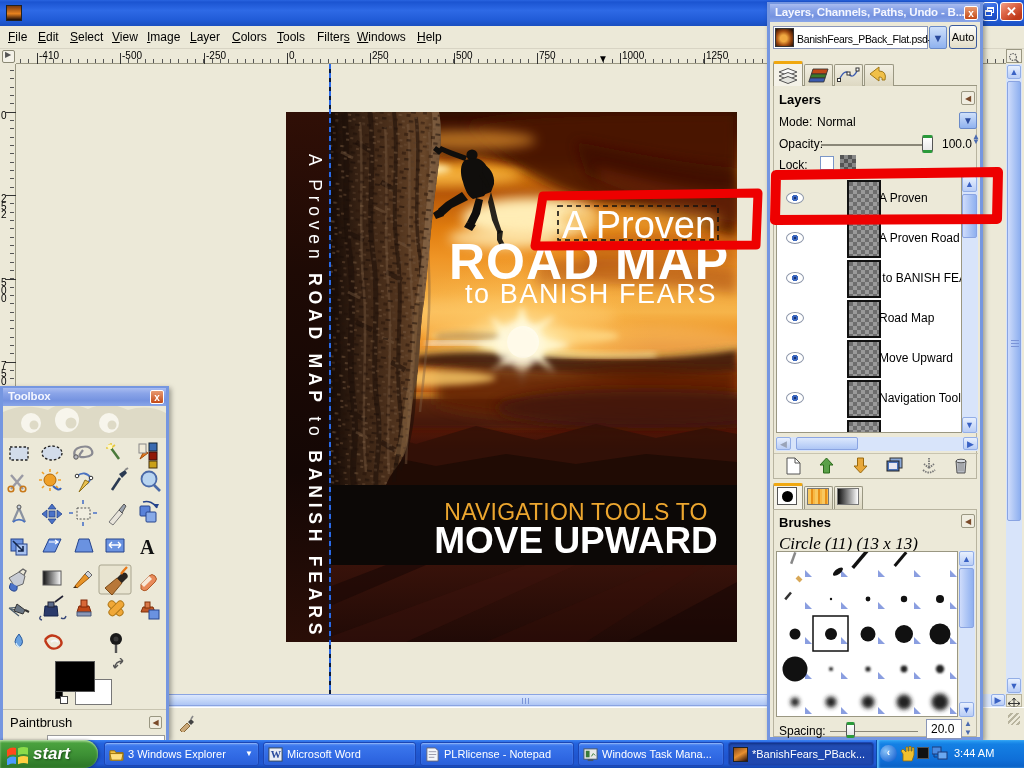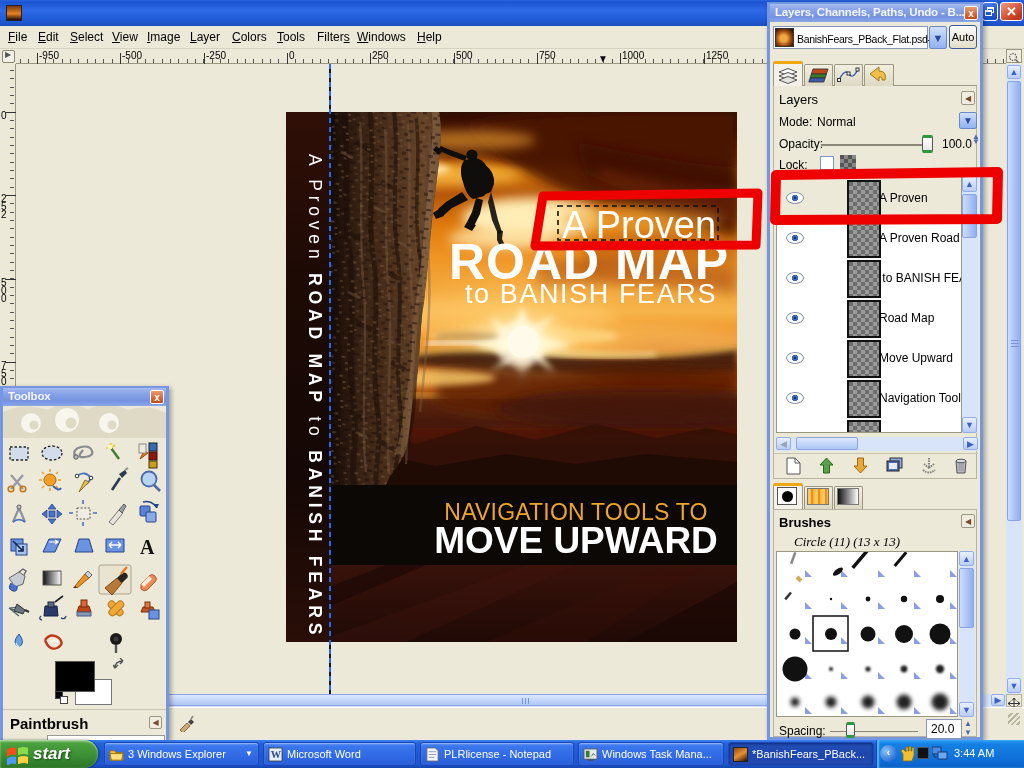--- a/index.html
+++ b/index.html
@@ -69,21 +69,21 @@
     <span style="left:232px"><u>C</u>olors</span>
     <span style="left:277px"><u>T</u>ools</span>
     <span style="left:317px">Filter<u>s</u></span>
     <span style="left:357px"><u>W</u>indows</span>
     <span style="left:417px"><u>H</u>elp</span>
 </div>
 <div class="abs" id="rcorner">
     <span style="position:absolute;left:2px;top:-1px;font-size:8px;color:#555">▶</span>
   </div>
 <div class="abs" id="hruler"></div>
-<span class="hlab" style="left:39px">-950</span>
+<span class="hlab" style="left:39px">-410</span>
 <span class="hlab" style="left:122px">-500</span>
 <span class="hlab" style="left:206px">-250</span>
 <span class="hlab" style="left:289px">0</span>
 <span class="hlab" style="left:372px">250</span>
 <span class="hlab" style="left:456px">500</span>
 <span class="hlab" style="left:539px">750</span>
 <span class="hlab" style="left:622px">1000</span>
 <span class="hlab" style="left:706px">1250</span>
 <span class="htick" style="left:37px"></span>
 <span class="htick" style="left:120px"></span>
@@ -449,21 +449,21 @@
   <div class="abs" style="left:72px;top:273px;width:37px;height:26px;background:#fff;border:1px solid #777"></div>
   <div class="abs" style="left:52px;top:255px;width:40px;height:31px;background:#000;border:1px solid #555"></div>
   <svg class="abs" style="left:110px;top:252px" width="16" height="14" viewBox="0 0 16 14">
         <path d="M2,10 Q2,3 10,3 M10,3 l-3,-3 m3,3 l-3,3 M2,10 l-2,-3 m2,3 l3,-3" stroke="#555" fill="none" stroke-width="1.4"></path>
       </svg>
   <div class="abs" style="left:52px;top:285px;width:8px;height:8px;background:#000;border:1px solid #444"></div>
   <div class="abs" style="left:57px;top:290px;width:8px;height:8px;background:#fff;border:1px solid #444"></div>
   <div class="abs" style="left:44px;top:329px;width:118px;height:8px;background:#fff;border:1px solid #999"></div>
 
   <div class="abs" style="left:0;top:303px;width:163px;height:1px;background:#c8c4b0"></div>
-  <div class="abs" style="left:7px;top:309px;font-size:15px;font-weight:bold;color:#000">Paintbrush</div>
+  <div class="abs" style="left:7px;top:309px;font-size:13px;font-weight:normal;color:#000">Paintbrush</div>
   <div class="abs" style="left:146px;top:310px;width:13px;height:13px;background:#f0ede0;border:1px solid #9a9782;border-radius:2px;font-size:8px;text-align:center;line-height:12px;color:#7a4a2a">◀</div>
  </div>
 </div>
 
 <div class="abs win" id="layersdlg" style="left:767px;top:2px;width:216px;height:738px;border-top:2px solid #7596e0">
  <div class="wtitle">Layers, Channels, Paths, Undo - B...</div>
  <div class="wclose">x</div>
  <div class="abs" id="dlgbody" style="left:0;top:18px;width:210px;height:715px;background:#ece9d8;font-size:12px;color:#000">
 
   <div class="abs" style="left:3px;top:4px;width:155px;height:23px;background:#fff;border:1px solid #8a96b8">
@@ -503,21 +503,21 @@
           </svg>
     </div>
     <div class="abs" style="left:91px;top:3px;width:30px;height:22px;background:linear-gradient(#f2efe2,#ddd8c2);border:1px solid #9a9782;border-bottom:0;border-radius:2px 2px 0 0">
       <svg width="26" height="19" viewBox="0 0 26 19">
             <path d="M20,15 q2,-9 -6,-9 l0,-4 -9,7 9,7 0,-4 q4,0 3,3 Z" fill="#f0c048" stroke="#a07818"></path>
           </svg>
     </div>
   </div>
 
   <div class="abs" style="left:3px;top:64px;width:204px;height:393px;background:#ece9d8;border:1px solid #b8b4a0;border-top:0">
-    <div class="abs" style="left:5px;top:6px;font-weight:normal;font-size:13px">Layers</div>
+    <div class="abs" style="left:5px;top:6px;font-weight:bold;font-size:13px">Layers</div>
     <div class="abs" style="left:187px;top:5px;width:14px;height:14px;background:#f0ede0;border:1px solid #9a9782;border-radius:2px;font-size:8px;text-align:center;line-height:13px;color:#7a4a2a">◀</div>
     <div class="abs" style="left:5px;top:29px">Mode:</div>
     <div class="abs" style="left:43px;top:29px">Normal</div>
     <div class="abs" style="left:185px;top:26px;width:18px;height:17px;background:linear-gradient(#cfe0fa,#8fb2ef);border:1px solid #6a8ac8;border-radius:2px;color:#2a4a9c;font-size:10px;text-align:center;line-height:16px">▼</div>
     <div class="abs" style="left:5px;top:51px">Opacity:</div>
     <div class="abs" style="left:47px;top:58px;width:107px;height:2px;background:#8a8778"></div>
     <div class="abs" style="left:148px;top:49px;width:11px;height:18px;background:linear-gradient(#fff,#e8e8e8);border:1px solid #555;border-top:3px solid #2a9a3a;border-bottom:3px solid #2a9a3a;border-radius:2px"></div>
     <div class="abs" style="left:168px;top:51px">100.0</div>
     <div class="abs" style="left:198px;top:48px;color:#4a6ab0;font-size:8px;line-height:5px">▲<br>▼</div>
     <div class="abs" style="left:5px;top:72px">Lock:</div>
@@ -608,21 +608,21 @@
       <div style="width:22px;height:17px;margin:1px 0 0 2px;border:1px solid #777;background:repeating-linear-gradient(90deg,#f8c860 0 3px,#e89018 3px 5px,#f8b845 5px 7px)"></div>
     </div>
     <div class="abs" style="left:61px;top:3px;width:29px;height:23px;background:linear-gradient(#f2efe2,#ddd8c2);border:1px solid #9a9782;border-bottom:0;border-radius:2px 2px 0 0">
       <div style="width:22px;height:17px;margin:1px 0 0 2px;border:1px solid #777;background:linear-gradient(90deg,#111,#fff)"></div>
     </div>
   </div>
 
   <div class="abs" style="left:3px;top:487px;width:204px;height:228px;background:#ece9d8;border:1px solid #b8b4a0">
     <div class="abs" style="left:5px;top:5px;font-weight:bold;font-size:13px">Brushes</div>
     <div class="abs" style="left:187px;top:4px;width:14px;height:14px;background:#f0ede0;border:1px solid #9a9782;border-radius:2px;font-size:8px;text-align:center;line-height:13px;color:#7a4a2a">◀</div>
-    <div class="abs" style="left:20px;top:24px;font-style:italic;font-family:'Liberation Serif',serif;font-size:13px">Circle (11) (13 x 13)</div>
+    <div class="abs" style="left:5px;top:24px;font-style:italic;font-family:'Liberation Serif',serif;font-size:17px">Circle (11) (13 x 13)</div>
     <div class="abs" id="brushgrid" style="left:2px;top:41px;width:182px;height:166px;background:#fff;border:1px solid #9a9782;overflow:hidden">
      <svg width="182" height="166" viewBox="0 0 182 166">
       <g fill="#8a9ee0">
               <path d="M28,18 l7,7 h-7 Z"></path>
               <path d="M64,18 l7,7 h-7 Z"></path>
               <path d="M101,18 l7,7 h-7 Z"></path>
               <path d="M137,18 l7,7 h-7 Z"></path>
               <path d="M173,18 l7,7 h-7 Z"></path>
       <path d="M28,50 l7,7 h-7 Z"></path>
               <path d="M64,50 l7,7 h-7 Z"></path>

